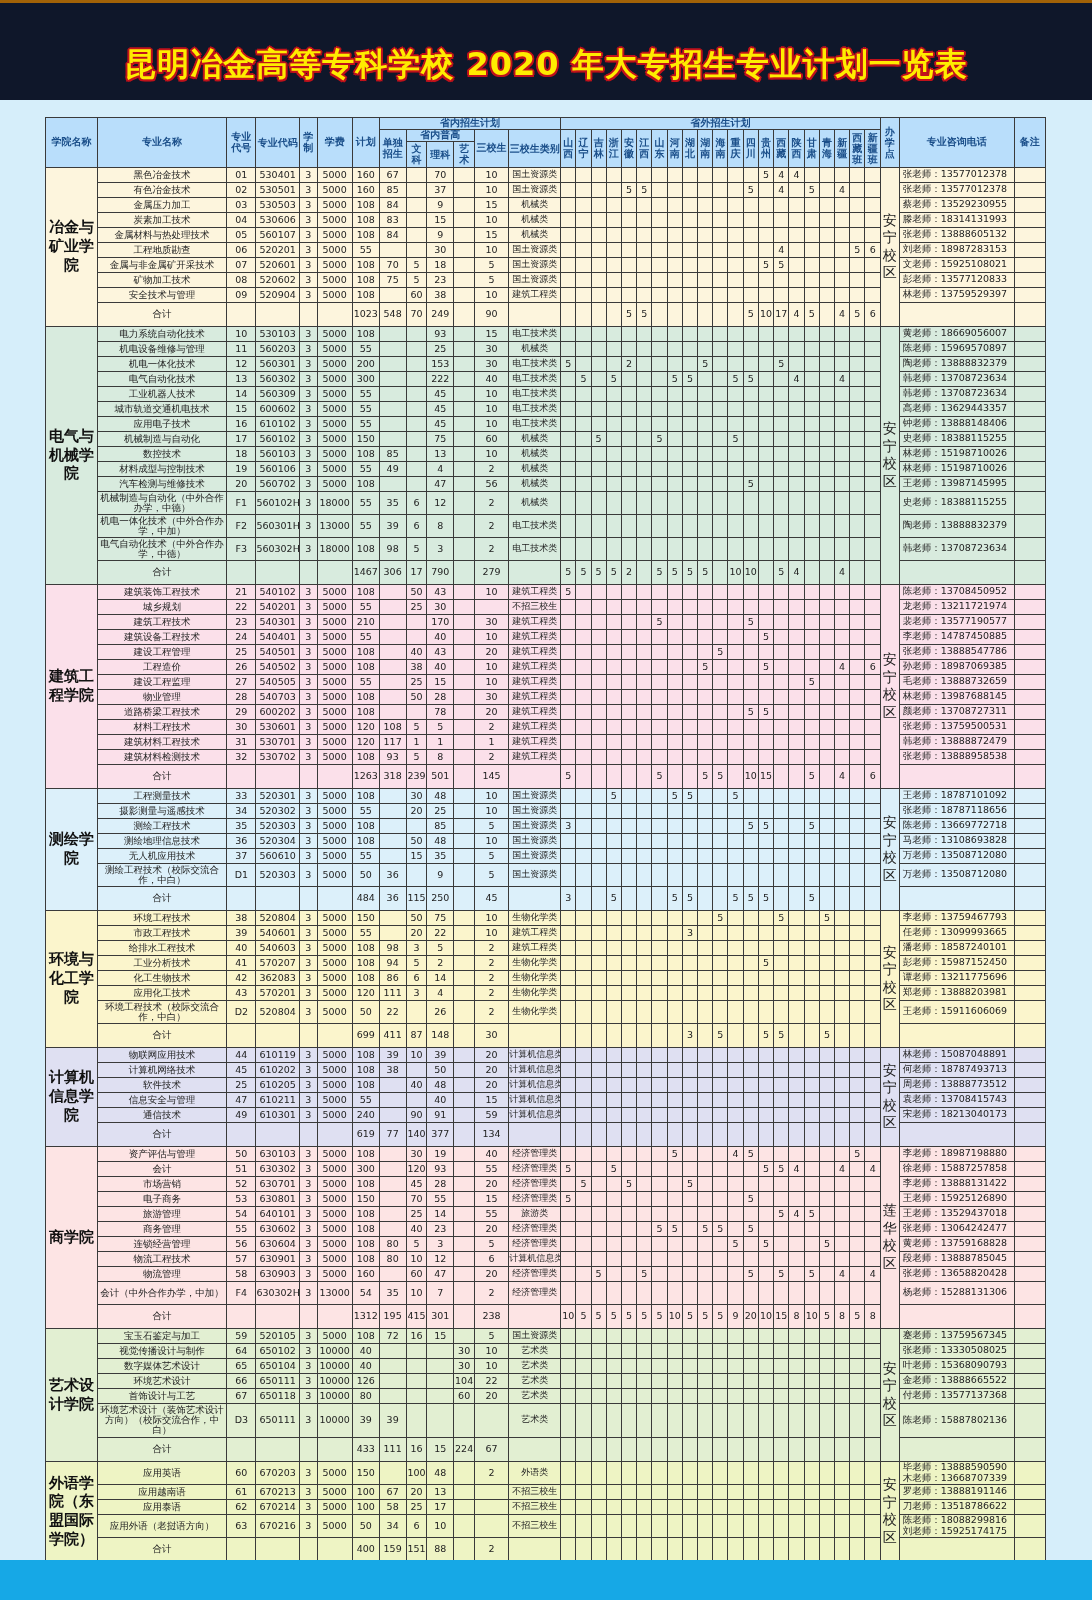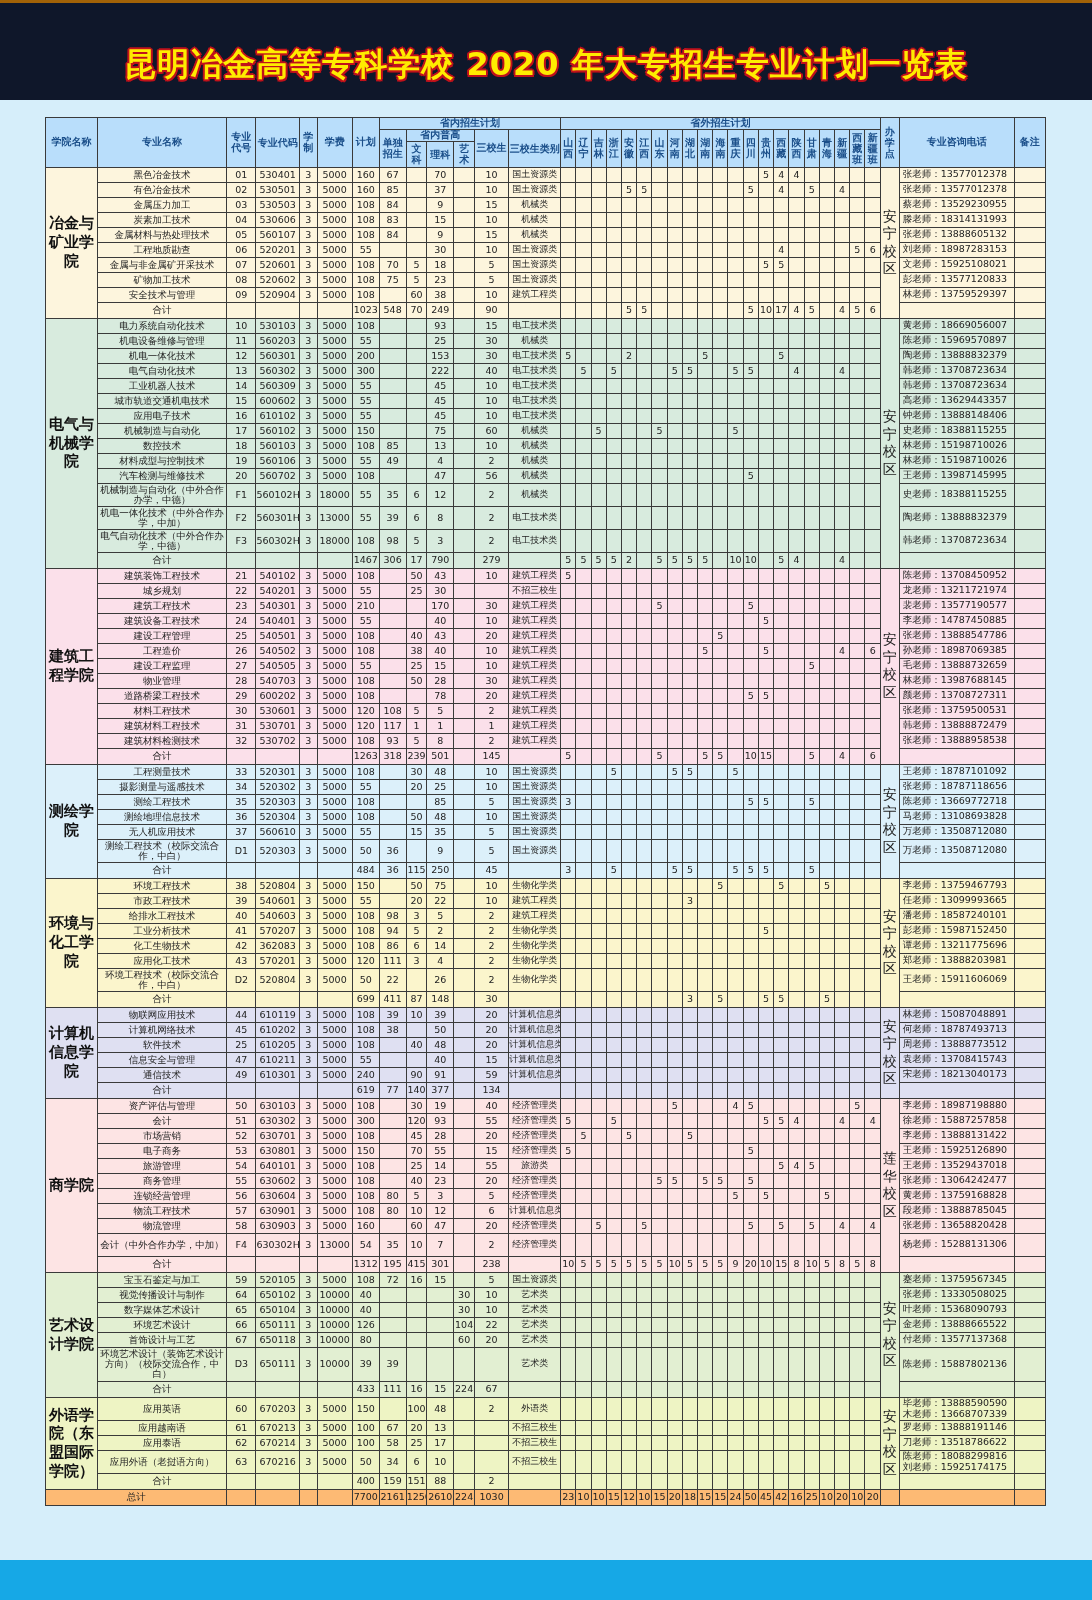--- a/index.html
+++ b/index.html
@@ -13,21 +13,21 @@
   td,th{border:1px solid #3a3a3a;padding:0;text-align:center;vertical-align:middle;overflow:hidden;white-space:nowrap;line-height:1.05;}
   th{background:#b9defb;color:#1b4f8a;font-weight:bold;font-size:10px;}
   th.vert{white-space:normal;word-break:break-all;line-height:1.1;}
   .college{font-weight:bold;font-size:15px;white-space:normal;line-height:1.25;color:#111;}
   .campus{white-space:normal;font-size:14px;line-height:1.25;width:10px;}
   .major{font-size:9.5px;white-space:normal;line-height:1.05;}
   .phone{text-align:left;padding-left:3px;font-size:9.5px;white-space:normal;line-height:1.15;}
   .cat{font-size:9px;}
   tr{height:15px;}
   tr.tall{height:23px;}
-  tr.sum{height:16px;}
+  tr.sum{height:24px;}
   tr.sum td{font-size:9.5px;line-height:1;}
   
   .s1 td{background:#fdf5dd;} .s2 td{background:#d8ebde;} .s3 td{background:#fbe0ea;}
   .s4 td{background:#dcf0fa;} .s5 td{background:#fbf5cc;} .s6 td{background:#dfe0f2;}
   .s7 td{background:#fde4e4;} .s8 td{background:#e2efd2;} .s9 td{background:#eef4c4;}
   .s10 td{background:#fdba74;}
 </style>
 </head>
 <body>
 

